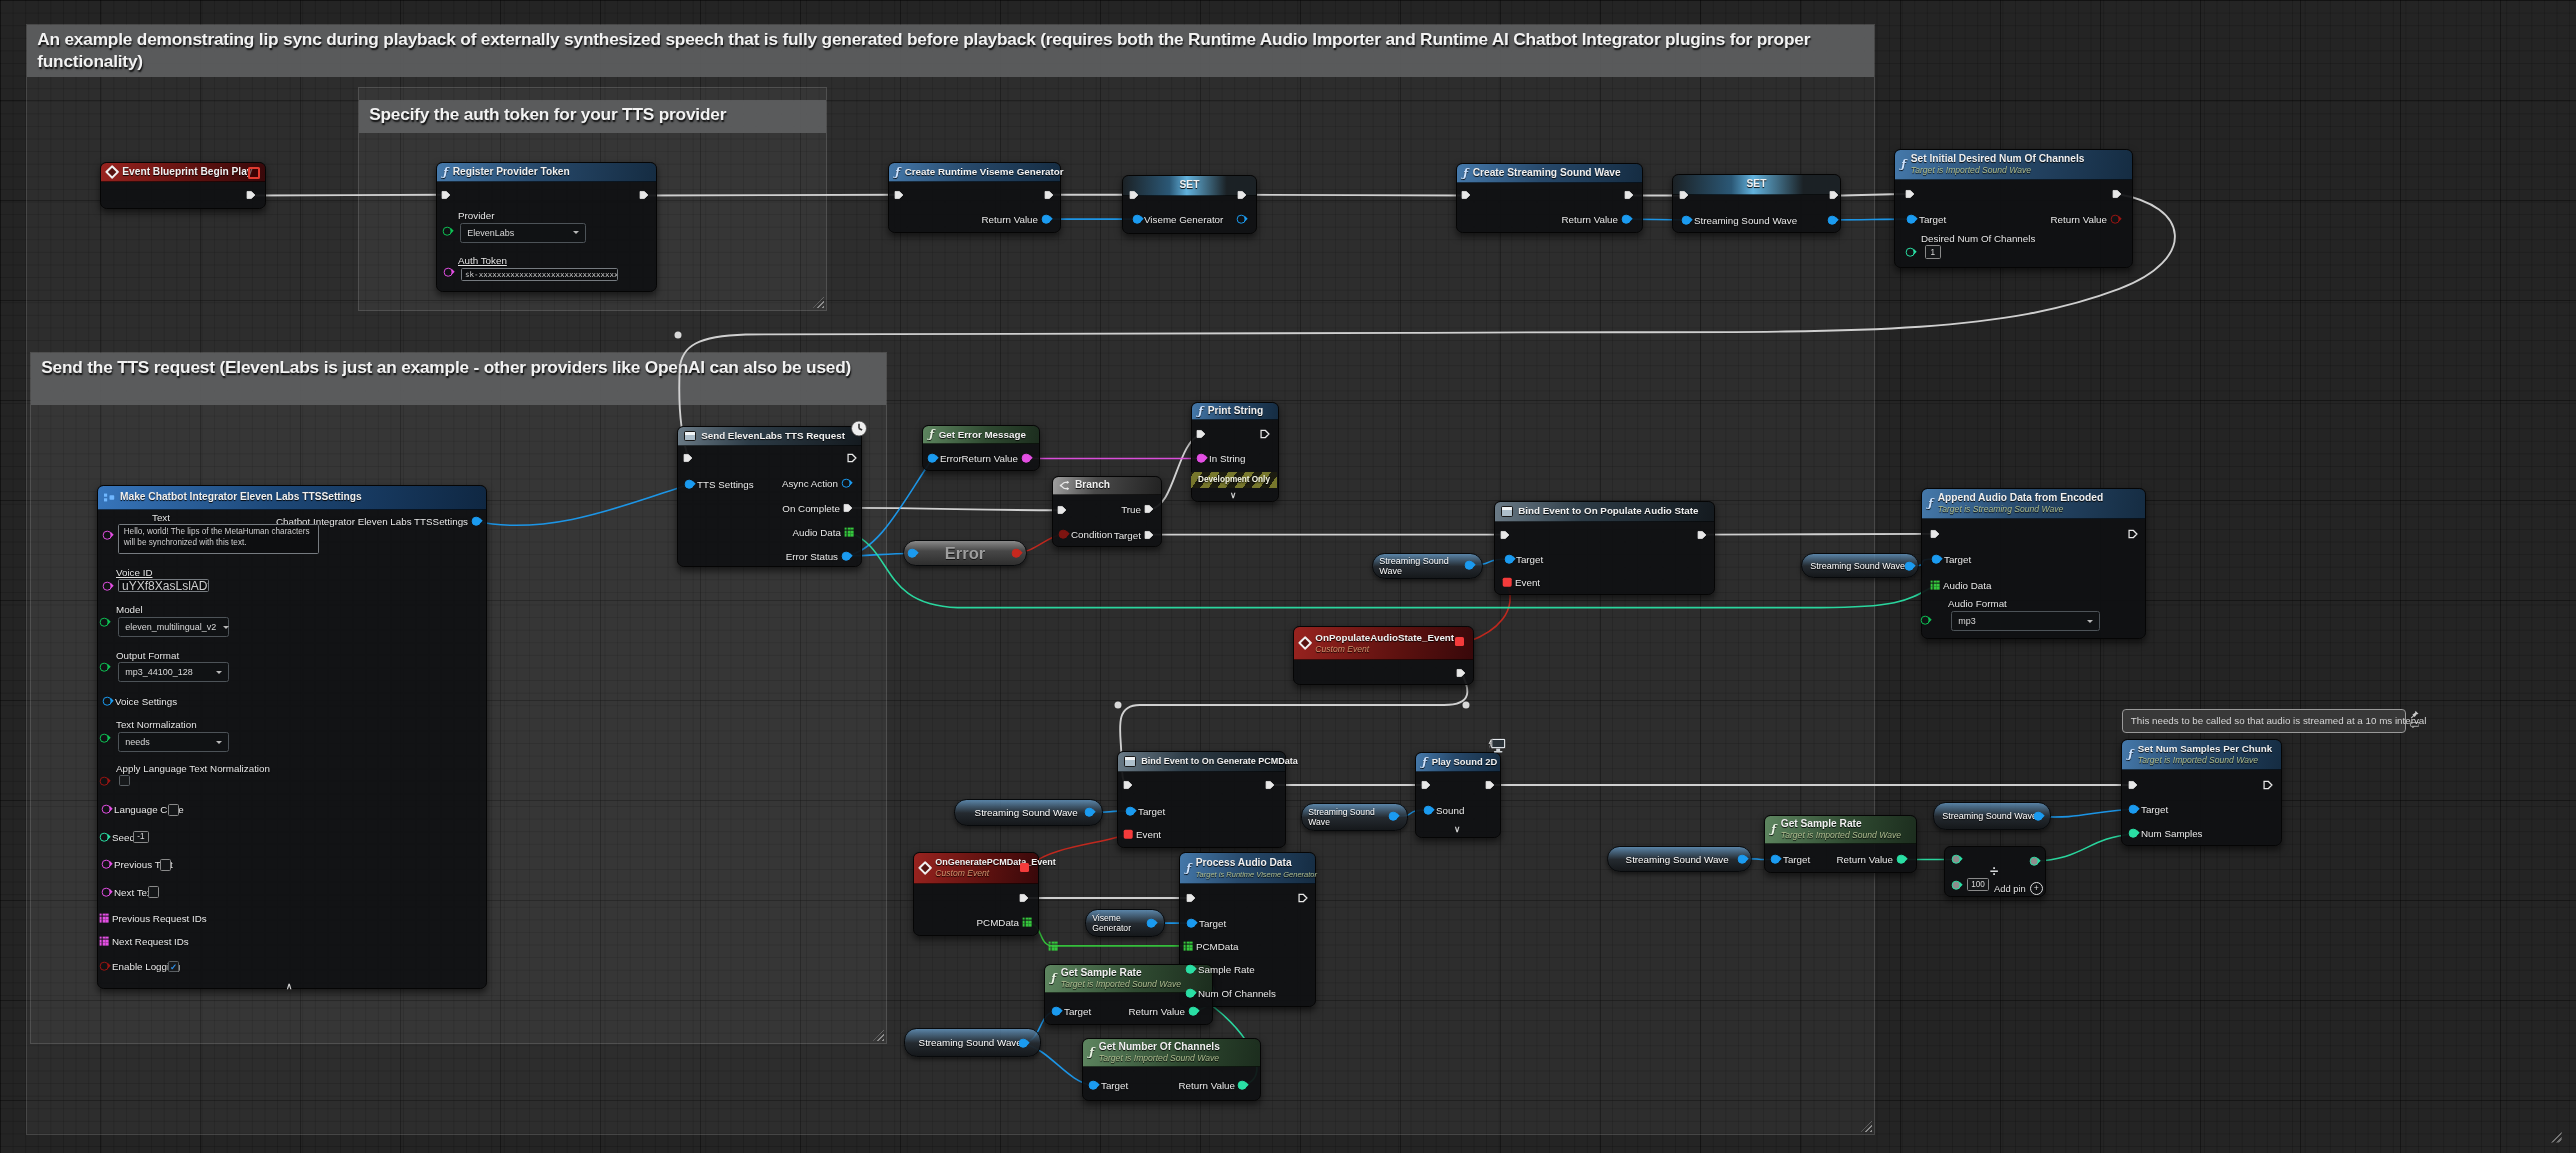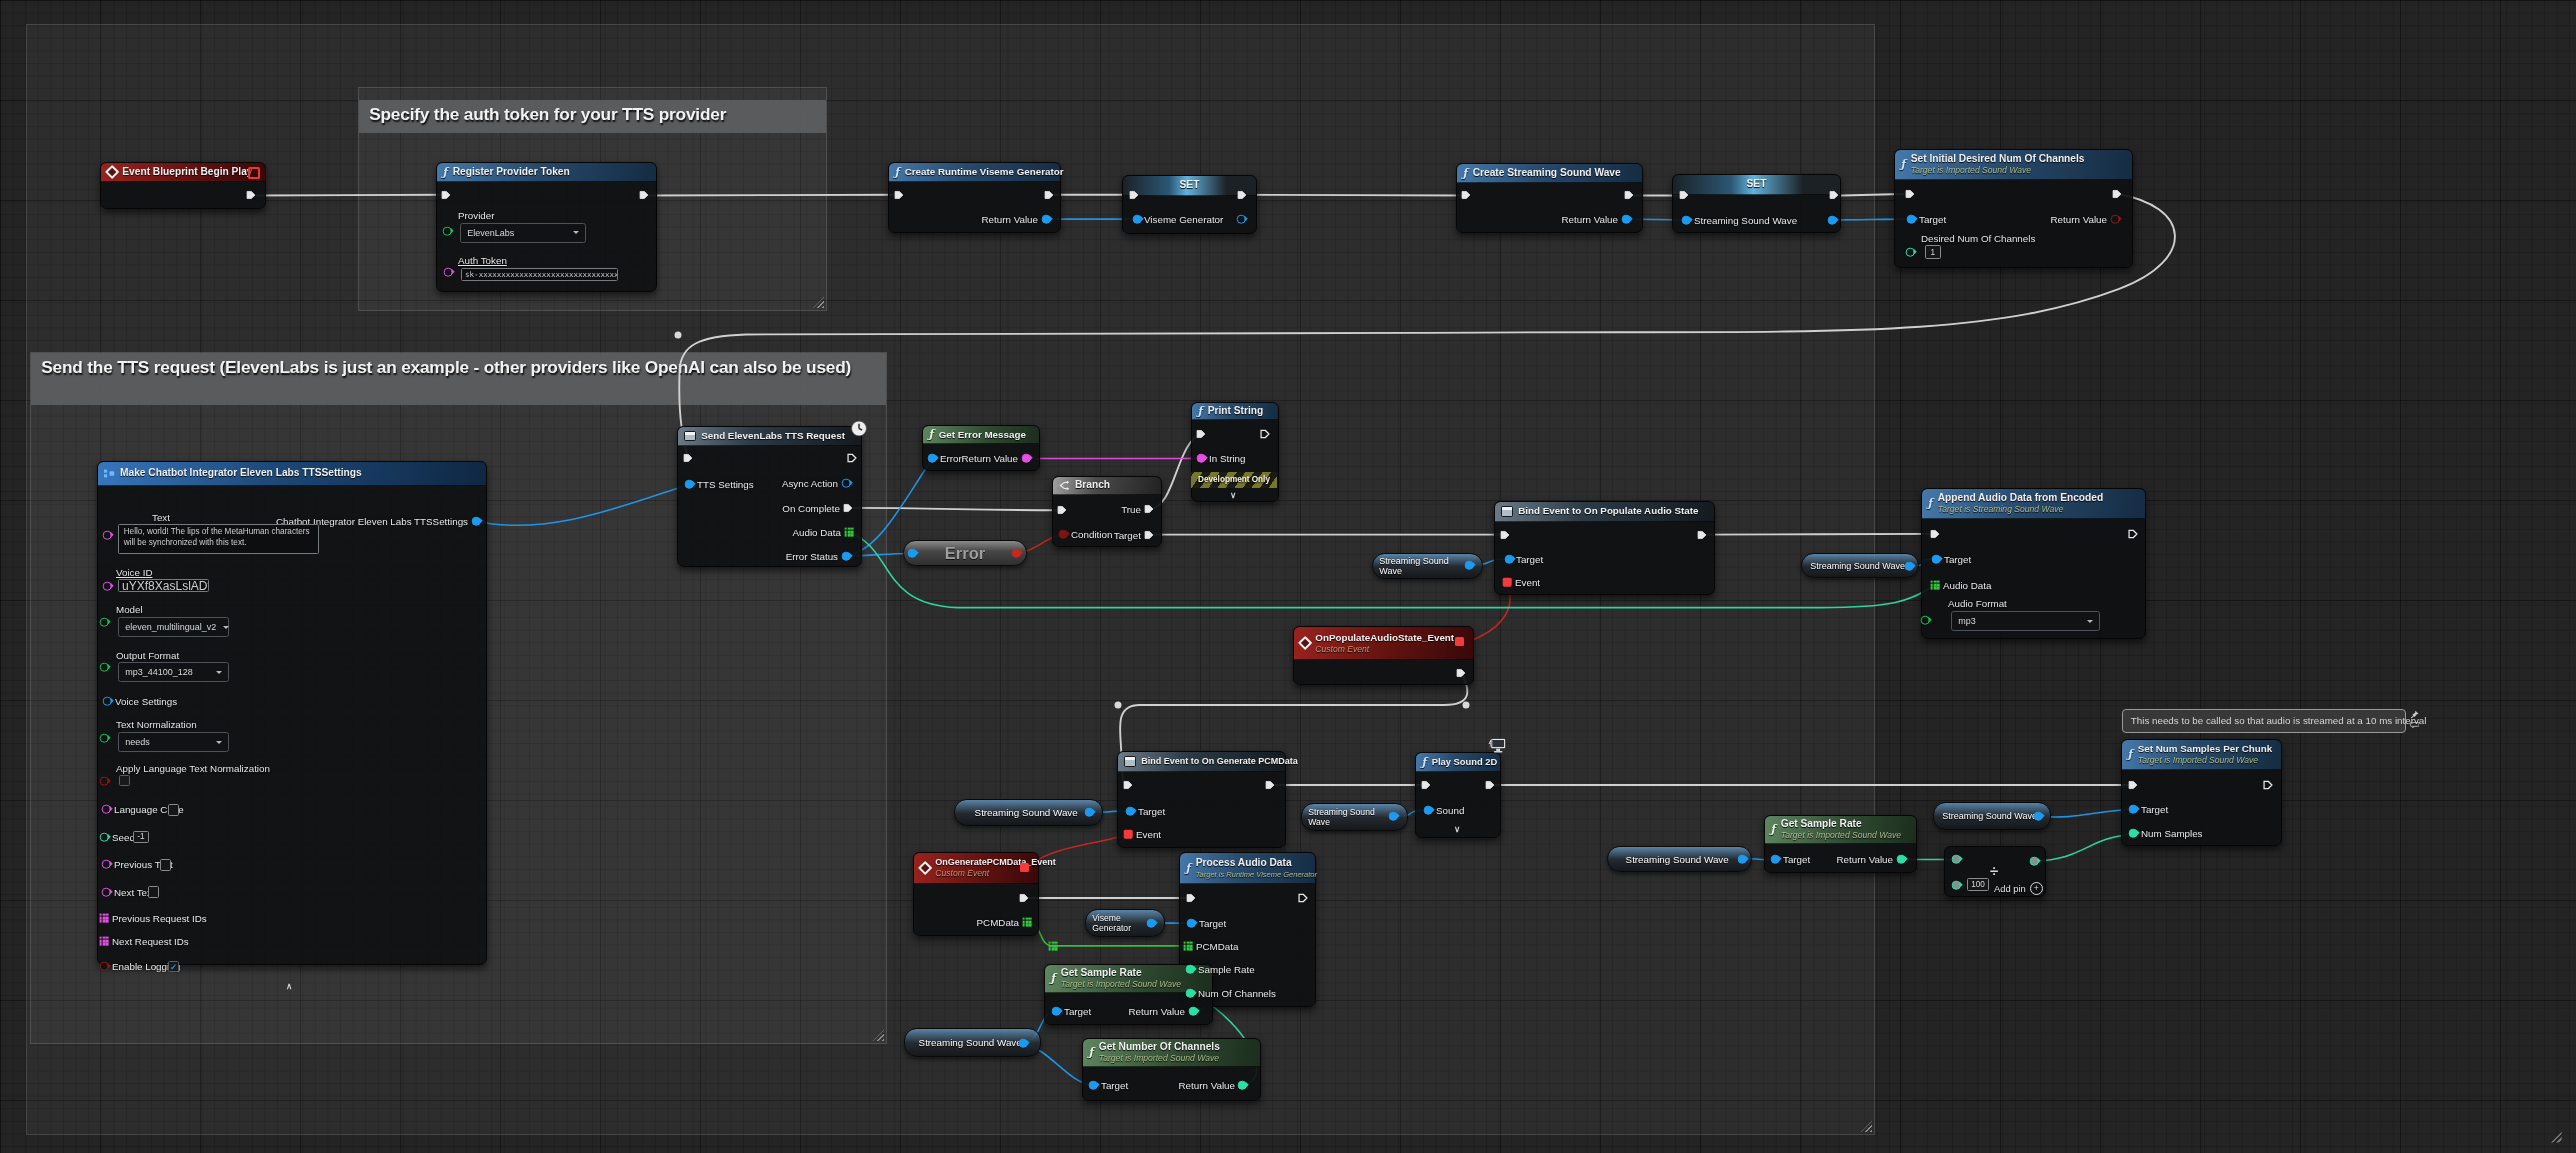--- a/index.html
+++ b/index.html
@@ -107,20 +107,21 @@
       <path d="M1920 742 C1935 780 1905 805 1872 817" fill="none" stroke="#c8281e" stroke-width="2" stroke-linecap="round" opacity="0.95"></path>
       <path d="M1437 1062 C1410 1074 1340 1078 1316 1100" fill="none" stroke="#c8281e" stroke-width="2" stroke-linecap="round" opacity="0.95"></path>
       <path d="M1082 678 C1140 700 1120 770 1220 774 L2320 774 C2420 774 2430 765 2465 746" fill="none" stroke="#2adfa4" stroke-width="2" stroke-linecap="round" opacity="0.95"></path>
       <path d="M1520 1288 C1560 1282 1552 1244 1518 1236" fill="none" stroke="#2adfa4" stroke-width="2" stroke-linecap="round" opacity="0.95"></path>
       <path d="M1583 1383 C1635 1368 1565 1285 1518 1266" fill="none" stroke="#2adfa4" stroke-width="2" stroke-linecap="round" opacity="0.95"></path>
       <path d="M2422 1095 C2457 1095, 2457 1095, 2492 1095" fill="none" stroke="#2adfa4" stroke-width="2" stroke-linecap="round" opacity="0.95"></path>
       <path d="M2592 1097 C2655 1095 2658 1068 2718 1062" fill="none" stroke="#2adfa4" stroke-width="2" stroke-linecap="round" opacity="0.95"></path>
       <path d="M1310 1175 C1330 1178 1322 1205 1342 1205 L1514 1205" fill="none" stroke="#35c73c" stroke-width="2" stroke-linecap="round" opacity="0.95"></path>
     </svg>
 <div class="comment" style="left: 26px; top: 24px; width: 1849px; height: 1111px; position: absolute;">
+      <div class="comment-hdr" style="min-height: 28px;">An example demonstrating lip sync during playback of externally synthesized speech that is fully generated before playback (requires both the Runtime Audio Importer and Runtime AI Chatbot Integrator plugins for proper functionality)</div>
       <div class="resize-handle"></div>
     </div>
     <div class="comment" style="left: 358px; top: 87px; width: 469px; height: 224px; position: absolute;">
       <div class="comment-hdr" style="min-height: 25px; margin-top: 12px;">Specify the auth token for your TTS provider</div>
       <div class="resize-handle"></div>
     </div>
     <div class="comment" style="left: 30px; top: 352px; width: 857px; height: 692px; position: absolute;">
       <div class="comment-hdr" style="min-height: 44px;">Send the TTS request (ElevenLabs is just an example - other providers like OpenAI can also be used)</div>
       <div class="resize-handle"></div>
     </div>
@@ -442,21 +443,21 @@
     <div class="pin-label" style="top: 535px; right: 1435px; text-align: right;">Target</div>
     <div class="pill pill-err" style="left: 903px; top: 540px; width: 124px; height: 26px; position: absolute;">Error</div>
     <div class="pin" style="left: 912px; top: 553px;">
       <div class="pin-circ" style="border-color: rgb(27, 155, 240); background: rgb(27, 155, 240);"></div>
       <div class="pin-wedge" style="border-left-color: rgb(27, 155, 240);"></div>
     </div>
     <div class="pin" style="left: 1016px; top: 553px;">
       <div class="pin-circ" style="border-color: rgb(200, 40, 30); background: rgb(200, 40, 30);"></div>
       <div class="pin-wedge" style="border-left-color: rgb(200, 40, 30);"></div>
     </div>
-    <div class="node" style="left: 97px; top: 461px; width: 390px; height: 504px; position: absolute;">
+    <div class="node" style="left: 97px; top: 485px; width: 390px; height: 504px; position: absolute;">
       <div class="hdr hdr-make" style="height: 23.5px;">
         <svg width="11" height="11" viewBox="0 0 14 14">
           <rect x="0" y="2" width="4" height="4" fill="#6fb7ff"></rect>
           <rect x="0" y="8" width="4" height="4" fill="#6fb7ff"></rect>
           <rect x="7" y="4" width="6" height="6" rx="1" fill="#6fb7ff"></rect>
         </svg>
         <div class="tcol">
           <span>Make Chatbot Integrator Eleven Labs TTSSettings</span>
         </div>
       </div>

